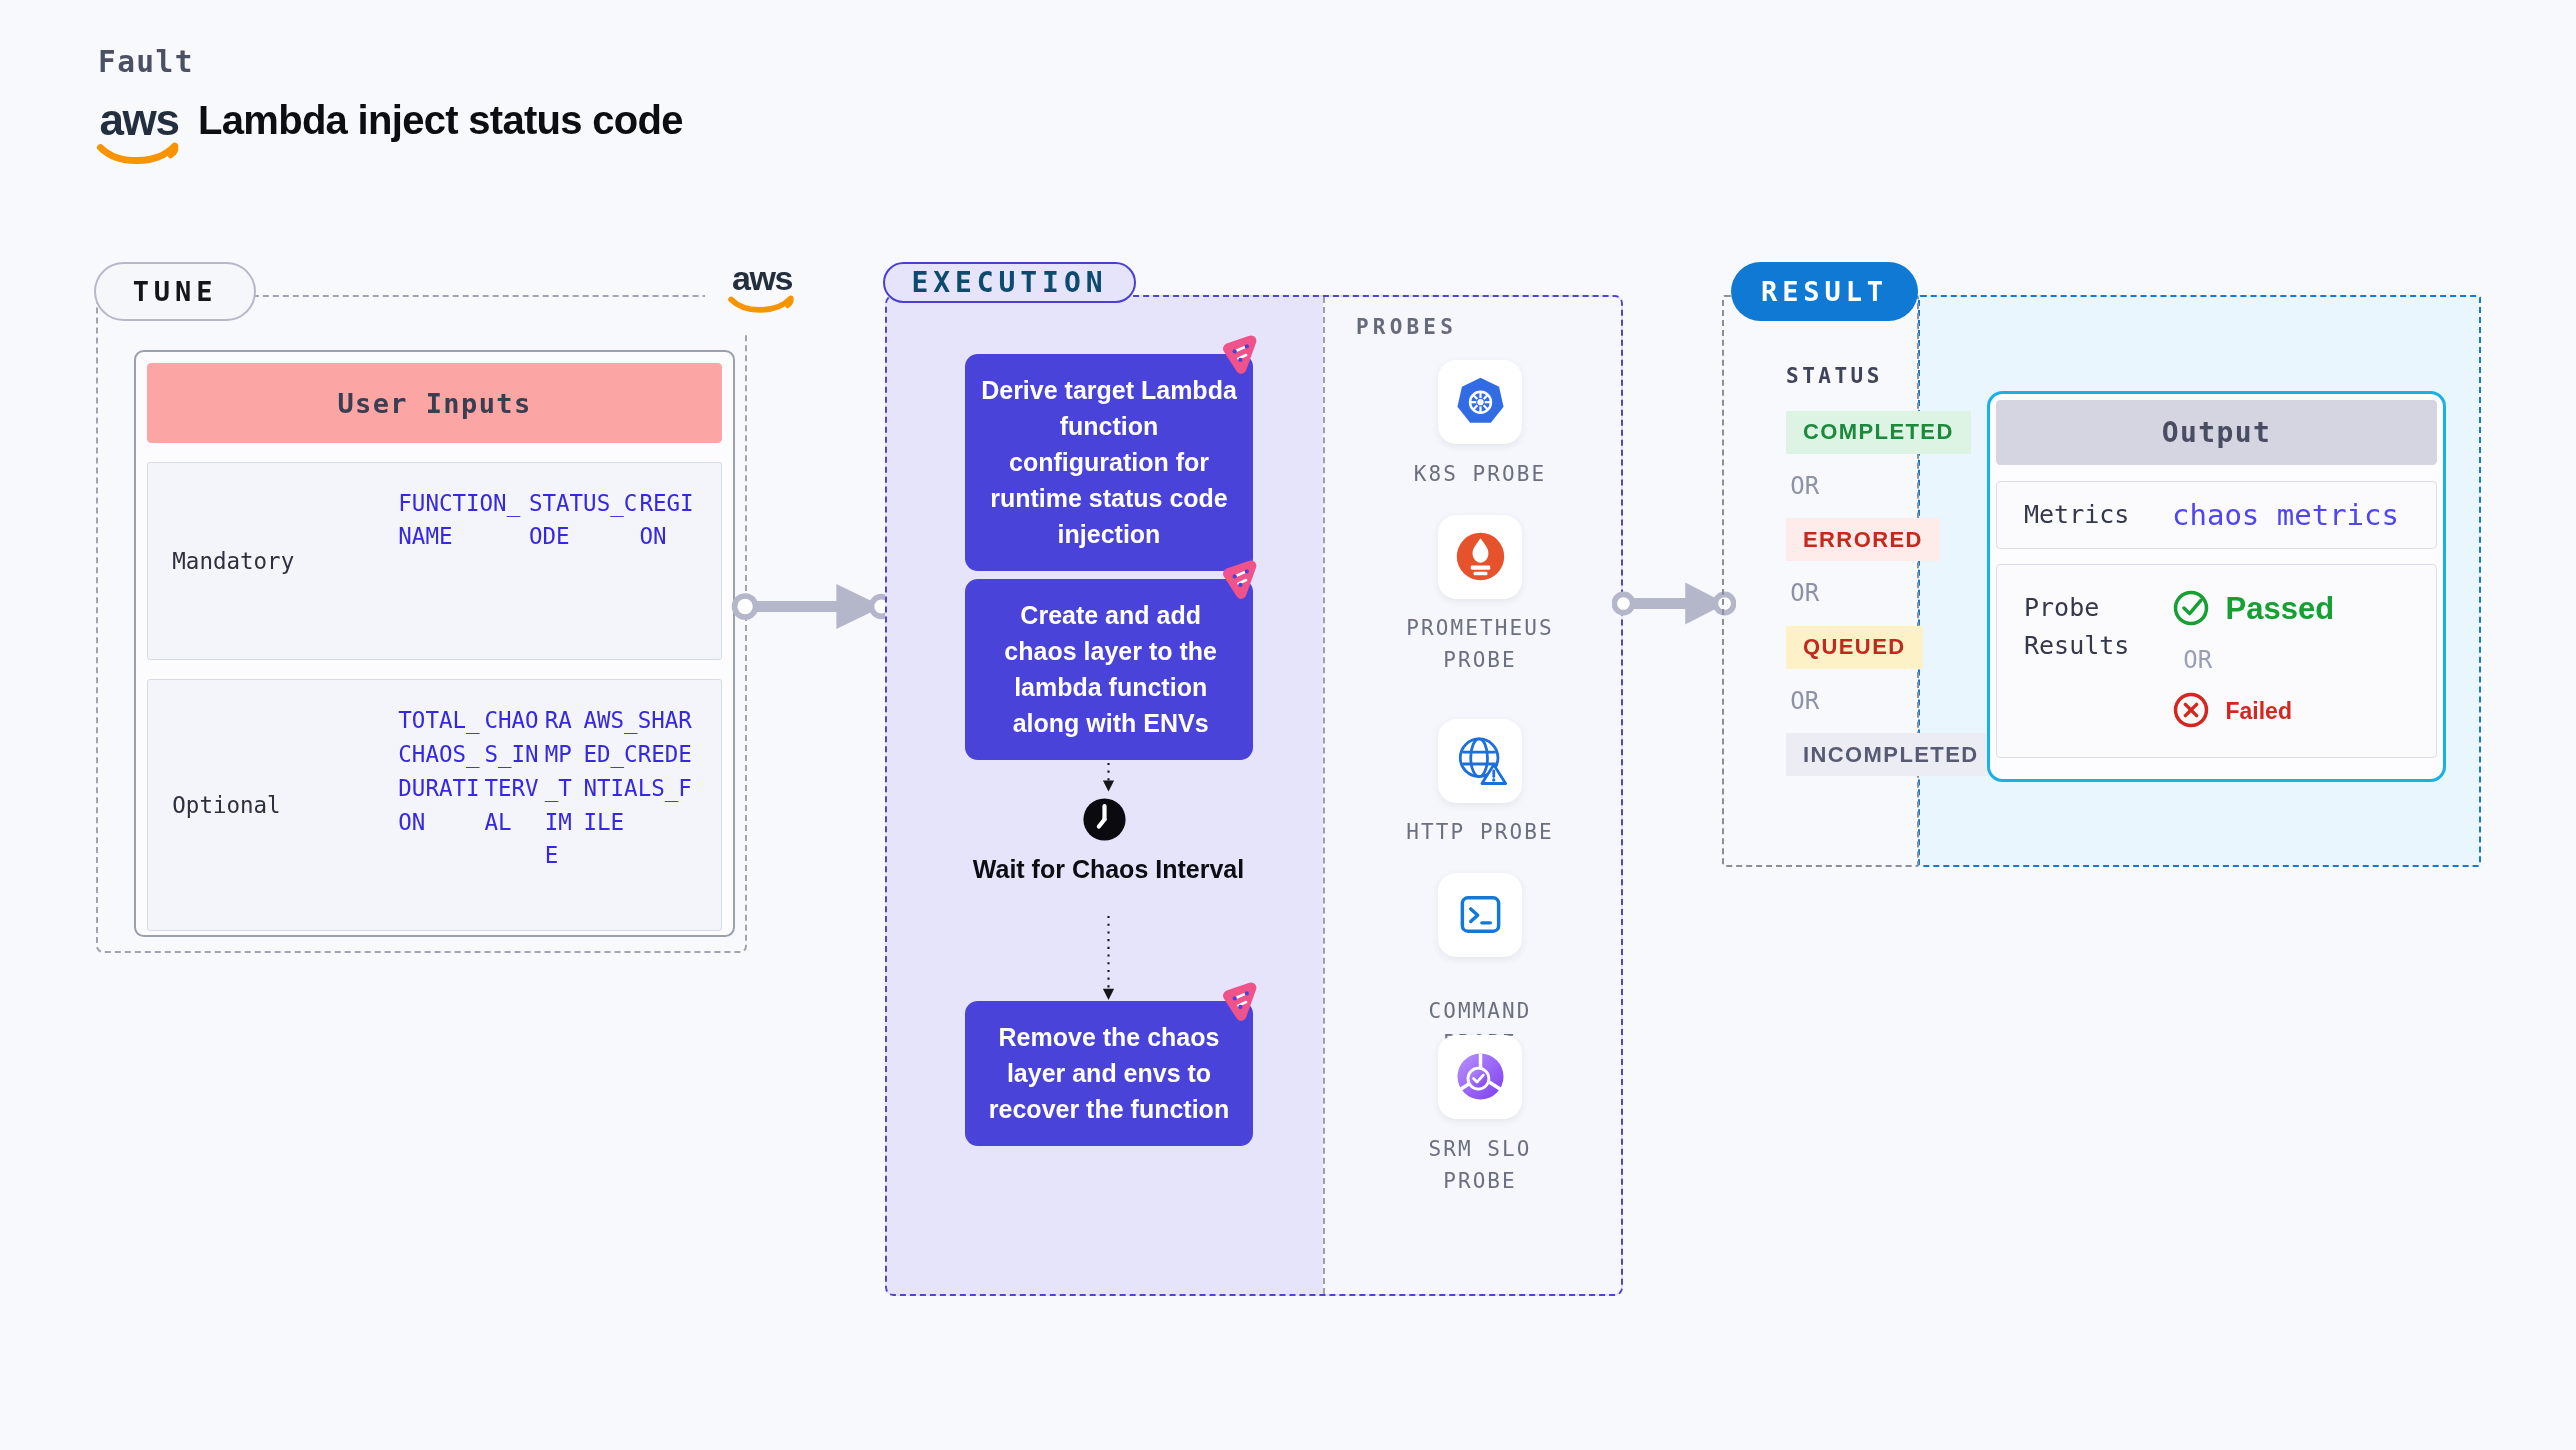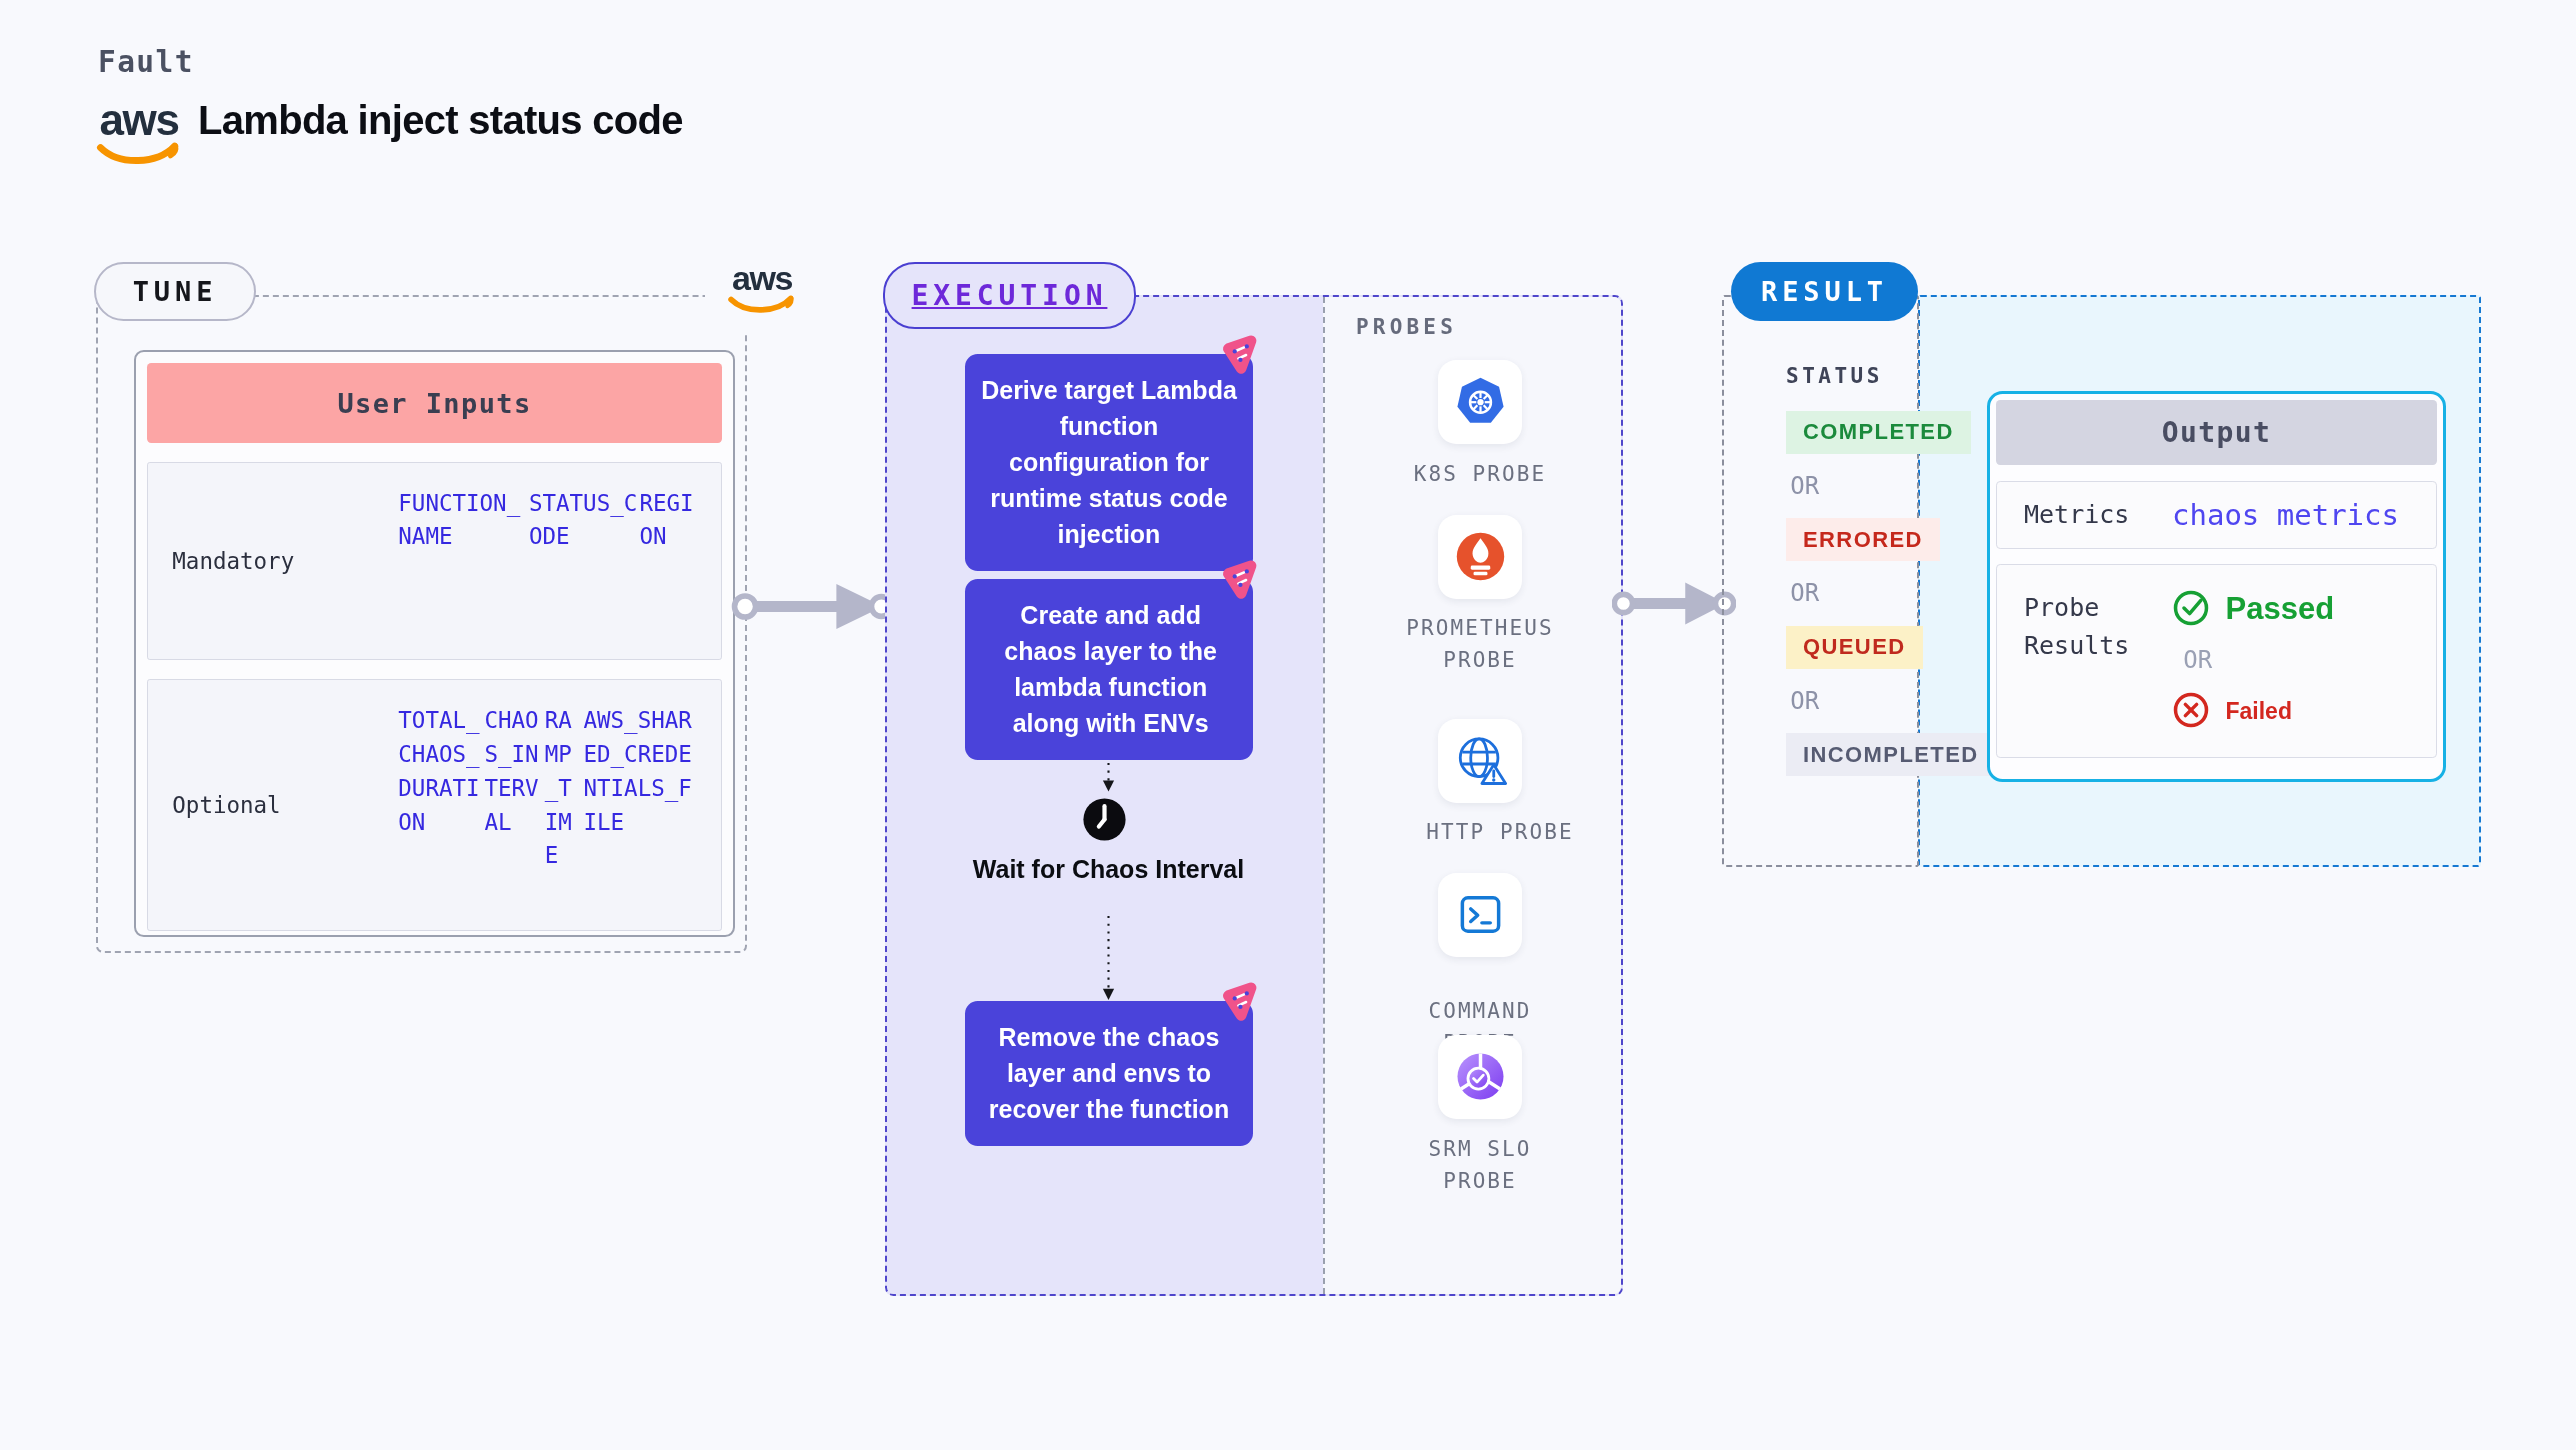--- a/index.html
+++ b/index.html
@@ -11,21 +11,21 @@
   .eyebrow{left:98px;top:45px;font-family:"DejaVu Sans Mono",monospace;font-size:29.5px;font-weight:700;color:#4b5162;letter-spacing:1.4px;}
   .aws-logo{display:flex;flex-direction:column;align-items:center;line-height:1;}
   .aws-logo .aws-word{font-weight:700;color:#232f3e;letter-spacing:-1.4px;}
   .aws-main{left:96px;top:98px;}
   .aws-main .aws-word{font-size:44px;}
   .page-title{left:198px;top:98px;font-size:40px;font-weight:700;color:#0c0e14;letter-spacing:-0.7px;}
 
   
   .pill{display:flex;align-items:center;justify-content:center;border-radius:32px;font-family:"DejaVu Sans Mono",monospace;font-weight:700;letter-spacing:4.9px;z-index:6;box-sizing:border-box;}
   .tune-pill{left:94px;top:262px;width:162px;height:59px;background:#f6f7fb;border:2.1px solid #b6b7c9;color:#15161b;font-size:27px;}
-  .exec-pill{left:883px;top:262px;width:253px;height:67px;background:#e5e4fa;border:2.8px solid #4a3fd1;color:#6d28d9;font-size:28px;text-decoration:underline;}
+  .exec-pill{left:883px;top:262px;width:253px;height:41px;background:#e5e4fa;border:2.8px solid #4a3fd1;color:#0c4a6e;font-size:28px;}
   .result-pill{left:1731px;top:262px;width:187px;height:59px;background:#1079d3;color:#ffffff;font-size:27px;}
 
   
   .tune-box{left:96px;top:295px;width:651px;height:658px;border:2.1px dashed #a0a4b2;border-radius:7px;box-sizing:border-box;}
   .tune-aws{left:705px;top:249px;width:114px;height:83px;background:#f8f9fd;display:flex;align-items:center;justify-content:center;z-index:5;}
   .tune-aws .aws-word{font-size:34px;}
   .ui-card{left:134px;top:350px;width:601px;height:587px;background:#fcfcfe;border:2.1px solid #9ba0af;border-radius:9.8px;box-sizing:border-box;padding:11.3px;}
   .ui-header{height:80px;background:#fca5a5;border-radius:4.2px;display:flex;align-items:center;justify-content:center;font-family:"DejaVu Sans Mono",monospace;font-weight:700;font-size:27px;color:#3a3e51;letter-spacing:1.4px;margin-bottom:18.3px;}
   .ui-group{border:1.4px solid #d8dae5;background:#f4f5fa;border-radius:2.8px;display:flex;box-sizing:border-box;padding:24px 21px 24px 24px;}
   .ui-group-1{height:198px;}
@@ -251,21 +251,21 @@
           <ellipse cx="36" cy="34" rx="12" ry="27"></ellipse>
           <line x1="12" y1="26" x2="60" y2="26"></line>
           <line x1="12" y1="43" x2="60" y2="43"></line>
         </g>
         <polygon points="57,44 74,71 40,71" fill="#ffffff" stroke="#1d6fdc" stroke-width="4" stroke-linejoin="round"></polygon>
         <line x1="57" y1="53" x2="57" y2="61" stroke="#1d6fdc" stroke-width="4" stroke-linecap="round"></line>
         <circle cx="57" cy="66" r="2.4" fill="#1d6fdc"></circle>
       </svg>
     </span>
   </div>
-  <div class="abs probe-label" style="top:817px;margin-left:20px;">HTTP PROBE</div>
+  <div class="abs probe-label" style="top:817px;">HTTP PROBE</div>
 
   <div class="abs probe-card" style="top:873px;">
     <span>
       <svg width="53" height="53" viewBox="0 0 76 76">
         <rect x="12" y="14" width="52" height="48" rx="8" fill="#ffffff" stroke="#1479d6" stroke-width="5"></rect>
         <polyline points="24,30 34,39 24,48" fill="none" stroke="#1479d6" stroke-width="5" stroke-linecap="round" stroke-linejoin="round"></polyline>
         <line x1="40" y1="50" x2="52" y2="50" stroke="#1479d6" stroke-width="5" stroke-linecap="round"></line>
       </svg>
     </span>
   </div>

